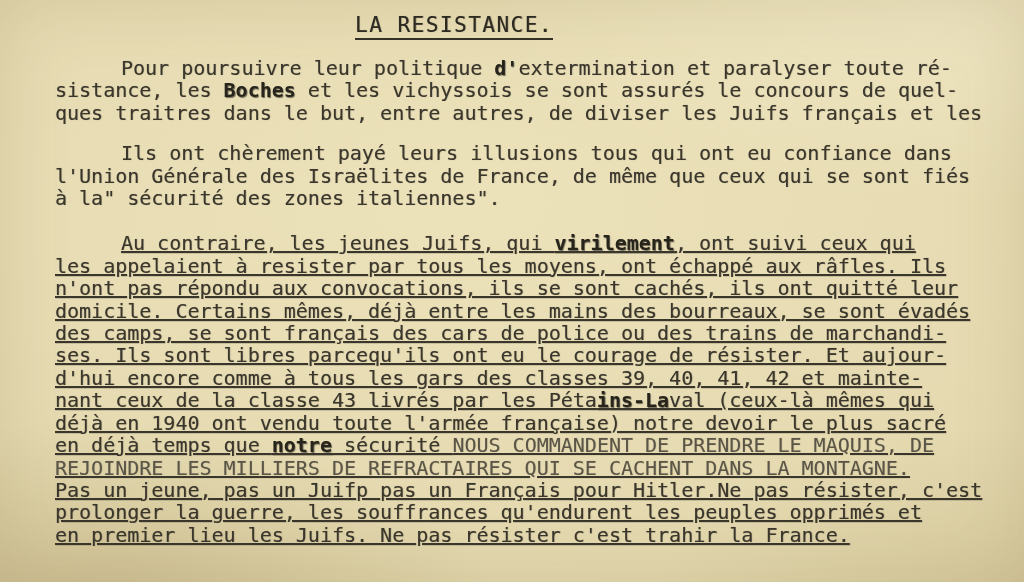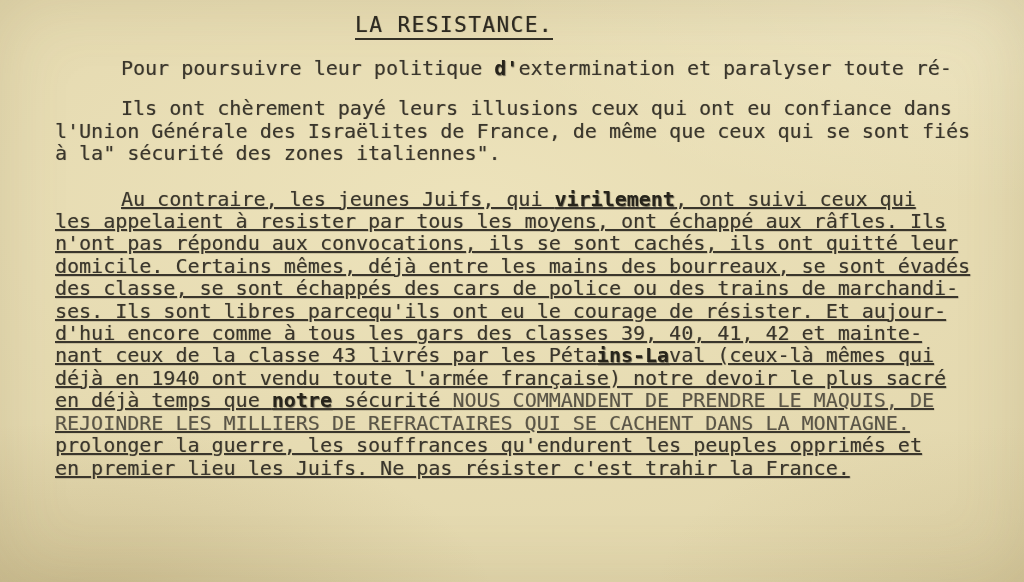--- a/index.html
+++ b/index.html
@@ -60,35 +60,38 @@
   }
 </style>
 </head>
 <body>
 
 <div class="paper" style="color: rgb(58, 54, 44);">
   <h1 class="title">LA RESISTANCE.</h1>
   <div class="body-text">
       <div class="para">
         <div class="line indent"><span>Pour poursuivre leur politique </span><span class="seg-bold">d'</span><span>extermination et paralyser toute ré-</span></div>
+        <div class="line"><span>sistance, les </span><span class="seg-bold">Boches</span><span> et les vichyssois se sont assurés le concours de quel-</span></div>
+        <div class="line"><span>ques traitres dans le but, entre autres, de diviser les Juifs français et les</span></div>
       </div>
       <div class="para para-2">
-        <div class="line indent"><span>Ils ont chèrement payé leurs illusions ceux qui ont eu confiance dans</span></div>
+        <div class="line indent"><span>Ils ont chèrement payé leurs illusions tous qui ont eu confiance dans</span></div>
         <div class="line"><span>l'Union Générale des Israëlites de France, de même que ceux qui se sont fiés</span></div>
         <div class="line"><span>à la" sécurité des zones italiennes".</span></div>
       </div>
       <div class="para">
         <div class="line indent"><span>Au contraire, les jeunes Juifs, qui </span><span class="seg-bold">virilement</span><span>, ont suivi ceux qui</span></div>
         <div class="line"><span>les appelaient à resister par tous les moyens, ont échappé aux râfles. Ils</span></div>
         <div class="line"><span>n'ont pas répondu aux convocations, ils se sont cachés, ils ont quitté leur</span></div>
         <div class="line"><span>domicile. Certains mêmes, déjà entre les mains des bourreaux, se sont évadés</span></div>
-        <div class="line"><span>des classe, se sont échappés des cars de police ou des trains de marchandi-</span></div>
+        <div class="line"><span>des camps, se sont français des cars de police ou des trains de marchandi-</span></div>
         <div class="line"><span>ses. Ils sont libres parcequ'ils ont eu le courage de résister. Et aujour-</span></div>
         <div class="line"><span>d'hui encore comme à tous les gars des classes 39, 40, 41, 42 et mainte-</span></div>
         <div class="line"><span>nant ceux de la classe 43 livrés par les Péta</span><span class="seg-bold">ins-La</span><span>val (ceux-là mêmes qui</span></div>
         <div class="line"><span>déjà en 1940 ont vendu toute l'armée française) notre devoir le plus sacré</span></div>
         <div class="line"><span>en déjà temps que </span><span class="seg-bold">notre</span><span> sécurité </span><span class="seg-faded">NOUS COMMANDENT DE PRENDRE LE MAQUIS, DE</span></div>
         <div class="line"><span class="seg-faded">REJOINDRE LES MILLIERS DE REFRACTAIRES QUI SE CACHENT DANS LA MONTAGNE.</span></div>
+        <div class="line"><span>Pas un jeune, pas un Juifp pas un Français pour Hitler.Ne pas résister, c'est</span></div>
         <div class="line"><span>prolonger la guerre, les souffrances qu'endurent les peuples opprimés et</span></div>
         <div class="line"><span>en premier lieu les Juifs. Ne pas résister c'est trahir la France.</span></div>
       </div>
     </div>
 </div>
 
 </body></html>

